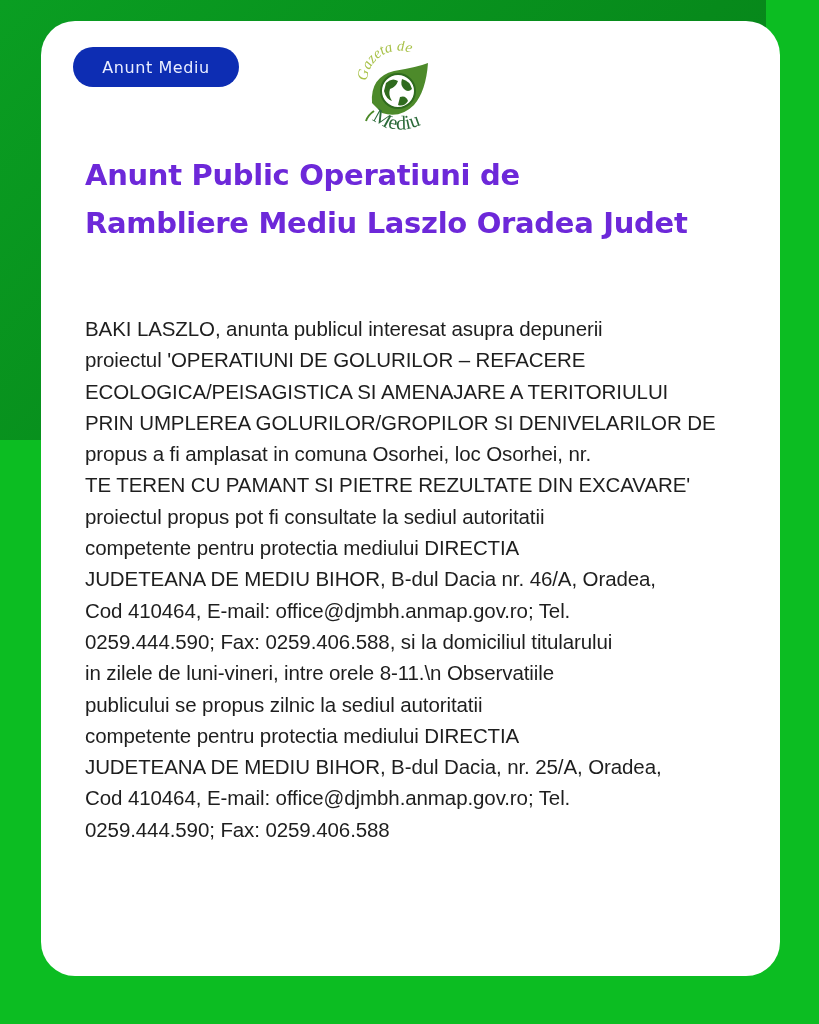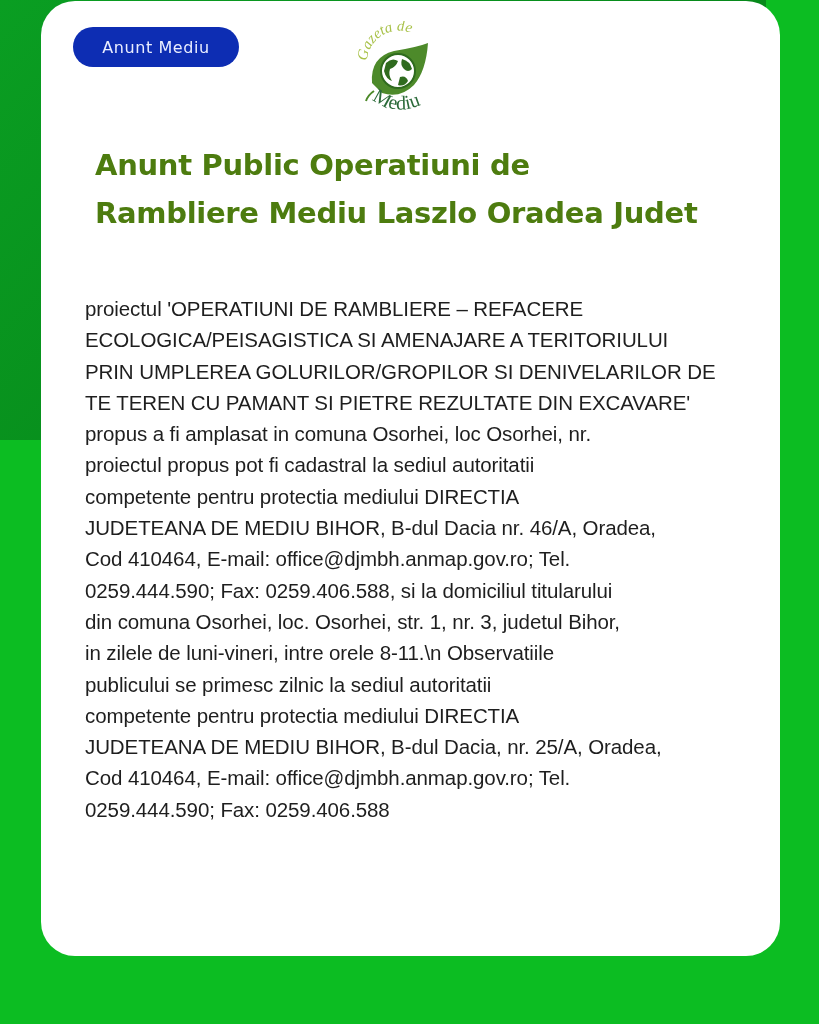--- a/index.html
+++ b/index.html
@@ -18,21 +18,21 @@
       position: absolute;
       left: 0;
       top: 0;
       width: 766px;
       height: 440px;
       background: linear-gradient(135deg, #0a9e22 0%, #078a1b 60%, #067f18 100%);
     }
     .card {
       position: absolute;
       left: 41px;
-      top: 1px;
+      top: 21px;
       width: 739px;
       height: 955px;
       background: #ffffff;
       border-radius: 34px;
       overflow: hidden;
     }
     .badge {
       position: absolute;
       left: 32px;
       top: 26px;
@@ -54,22 +54,22 @@
       top: 20px;
       width: 110px;
       height: 100px;
     }
     .logo svg { width: 100%; height: 100%; display: block; }
     .title {
       position: absolute;
       left: 44px;
       top: 130px;
       width: 650px;
-      margin: 10px;
-      color: #4d7c0f;
+      margin: 0;
+      color: #6d28d9;
       font-family: "DejaVu Sans", sans-serif;
       font-weight: bold;
       font-size: 29px;
       line-height: 48px;
       letter-spacing: -0.3px;
     }
     .body-text {
       position: absolute;
       left: 44px;
       top: 292px;
@@ -121,32 +121,32 @@
       </text>
     </svg>
   </div>
 
   <h1 class="title">
     <span style="display:block">Anunt Public Operatiuni de</span>
     <span style="display:block">Rambliere Mediu Laszlo Oradea Judet</span>
   </h1>
 
   <p class="body-text">
-    <span class="line">proiectul 'OPERATIUNI DE RAMBLIERE – REFACERE</span>
+    <span class="line">BAKI LASZLO, anunta publicul interesat asupra depunerii</span>
+    <span class="line">proiectul 'OPERATIUNI DE GOLURILOR – REFACERE</span>
     <span class="line">ECOLOGICA/PEISAGISTICA SI AMENAJARE A TERITORIULUI</span>
     <span class="line">PRIN UMPLEREA GOLURILOR/GROPILOR SI DENIVELARILOR DE</span>
+    <span class="line">propus a fi amplasat in comuna Osorhei, loc Osorhei, nr.</span>
     <span class="line">TE TEREN CU PAMANT SI PIETRE REZULTATE DIN EXCAVARE'</span>
-    <span class="line">propus a fi amplasat in comuna Osorhei, loc Osorhei, nr.</span>
-    <span class="line">proiectul propus pot fi cadastral la sediul autoritatii</span>
+    <span class="line">proiectul propus pot fi consultate la sediul autoritatii</span>
     <span class="line">competente pentru protectia mediului DIRECTIA</span>
     <span class="line">JUDETEANA DE MEDIU BIHOR, B-dul Dacia nr. 46/A, Oradea,</span>
     <span class="line">Cod 410464, E-mail: office@djmbh.anmap.gov.ro; Tel.</span>
     <span class="line">0259.444.590; Fax: 0259.406.588, si la domiciliul titularului</span>
-    <span class="line">din comuna Osorhei, loc. Osorhei, str. 1, nr. 3, judetul Bihor,</span>
     <span class="line">in zilele de luni-vineri, intre orele 8-11.\n Observatiile</span>
-    <span class="line">publicului se primesc zilnic la sediul autoritatii</span>
+    <span class="line">publicului se propus zilnic la sediul autoritatii</span>
     <span class="line">competente pentru protectia mediului DIRECTIA</span>
     <span class="line">JUDETEANA DE MEDIU BIHOR, B-dul Dacia, nr. 25/A, Oradea,</span>
     <span class="line">Cod 410464, E-mail: office@djmbh.anmap.gov.ro; Tel.</span>
     <span class="line">0259.444.590; Fax: 0259.406.588</span>
   </p>
 
 </div>
 
 </body></html>

